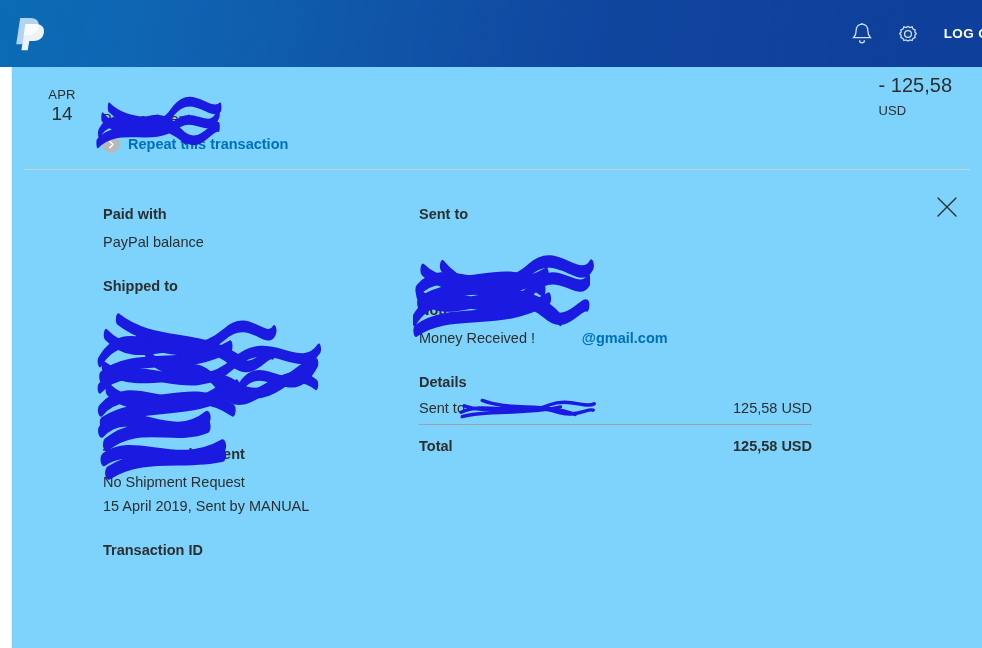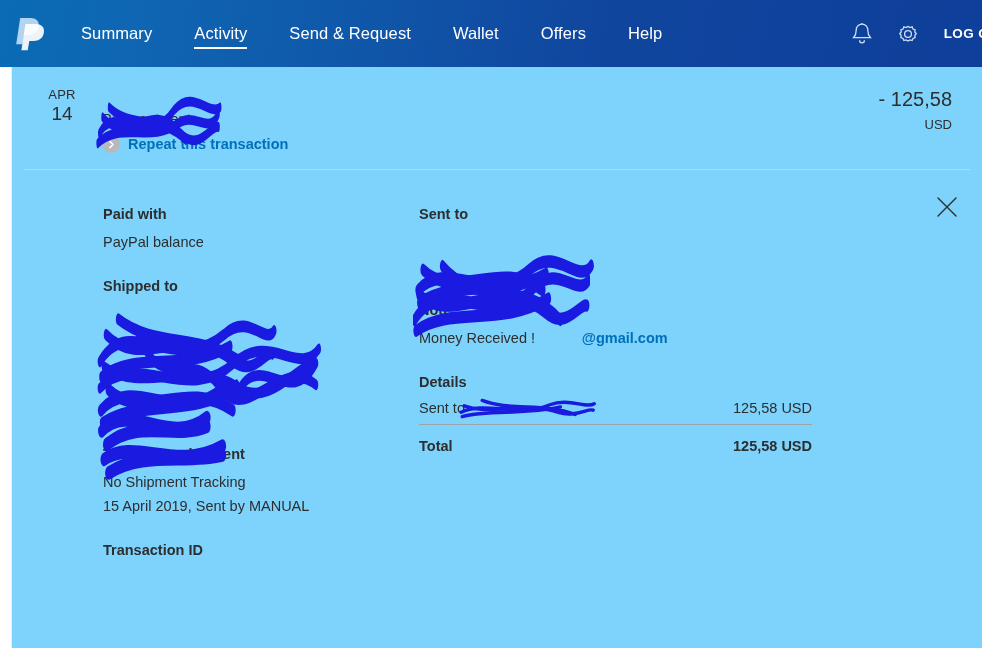--- a/index.html
+++ b/index.html
@@ -181,22 +181,21 @@
   }
   .repeat-text {
     color: #0070ba;
     font-size: 14.5px;
     font-weight: bold;
     line-height: 18px;
   }
   .txn-amount {
     position: absolute;
     right: 30px;
-    top: 20px;
-    text-align: right;
+    top: 6px;
   }
   .txn-amount .amt {
     font-size: 20px;
     line-height: 24px;
     color: #2c2e2f;
     white-space: nowrap;
   }
   .txn-amount .cur {
     font-size: 13px;
     line-height: 18px;
@@ -294,40 +293,20 @@
 
 <div class="header">
 
   <div class="logo">
     <svg width="32" height="38" viewBox="0 0 32 38" aria-hidden="true">
       <path d="M7.2 3 h10.2 c5.6 0 9.1 2.9 8.3 8.4 c-0.8 5.6 -4.9 8.5 -10.4 8.5 h-4.2 l-1.6 9.4 h-6.3 z" fill="#b3d4f0"></path>
       <path d="M12.4 9 h10.2 c5.6 0 9.1 2.9 8.3 8.4 c-0.8 5.6 -4.9 8.5 -10.4 8.5 h-4.2 l-1.6 9.4 h-6.3 z" fill="#ffffff" opacity="0.92"></path>
     </svg>
   </div>
 
-  <div class="nav">
-    <div class="nav-item">
-      <span>Summary</span>
-    </div>
-    <div class="nav-item active">
-      <span>Activity</span>
-    </div>
-    <div class="nav-item">
-      <span>Send &amp; Request</span>
-    </div>
-    <div class="nav-item">
-      <span>Wallet</span>
-    </div>
-    <div class="nav-item">
-      <span>Offers</span>
-    </div>
-    <div class="nav-item">
-      <span>Help</span>
-    </div>
-  </div>
 
   <div class="header-right">
     <div class="hicon">
       <svg width="22" height="24" viewBox="0 0 22 24" fill="none" stroke="#cfe0f2" stroke-width="1.3">
         <path d="M11 2.2 C7.4 2.2 5.2 4.8 5.2 8.2 c0 4.6 -1.4 6 -2.7 7.5 h17 c-1.3 -1.5 -2.7 -2.9 -2.7 -7.5 c0 -3.4 -2.2 -6 -5.8 -6 z"></path>
         <path d="M8.6 18.2 c0 1.5 1.1 2.6 2.4 2.6 s2.4 -1.1 2.4 -2.6"></path>
         <path d="M11 1.0 v1.3"></path>
       </svg>
     </div>
     <div class="hicon">
@@ -464,21 +443,21 @@
                     <path d="M3 15 C16 10, 34 18, 54 12"></path>
                     <path d="M5 18 C20 13, 38 16, 54 14"></path>
                   </g>
                 </svg>
               </span>
             </div>
           </div>
 
           <div class="sec-block">
             <div class="sec-title">Track your shipment</div>
-            <div class="sec-line">No Shipment Tracking</div>
+            <div class="sec-line">No Shipment Request</div>
             <div class="sec-line">15 April 2019, Sent by MANUAL</div>
           </div>
 
           <div class="sec-block">
             <div class="sec-title">Transaction ID</div>
           </div>
         </div>
 
         <div class="col-right">
 

